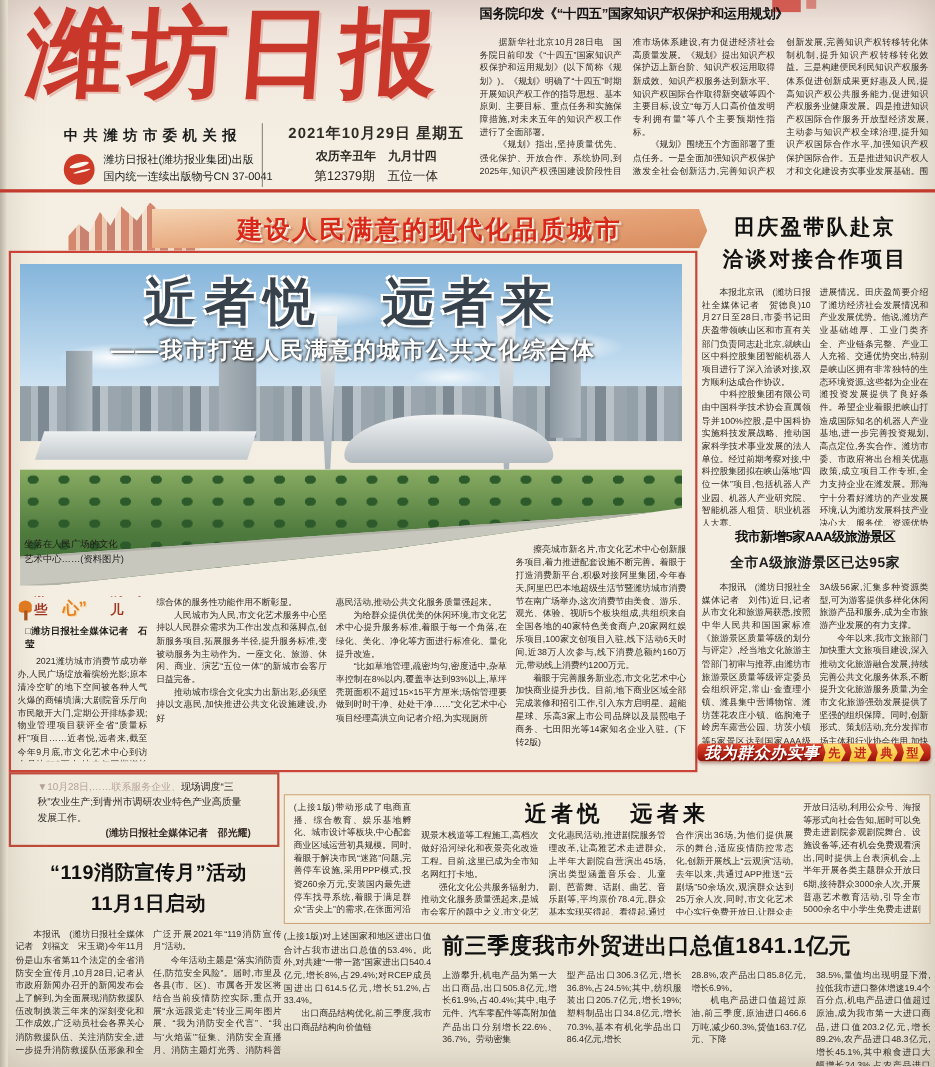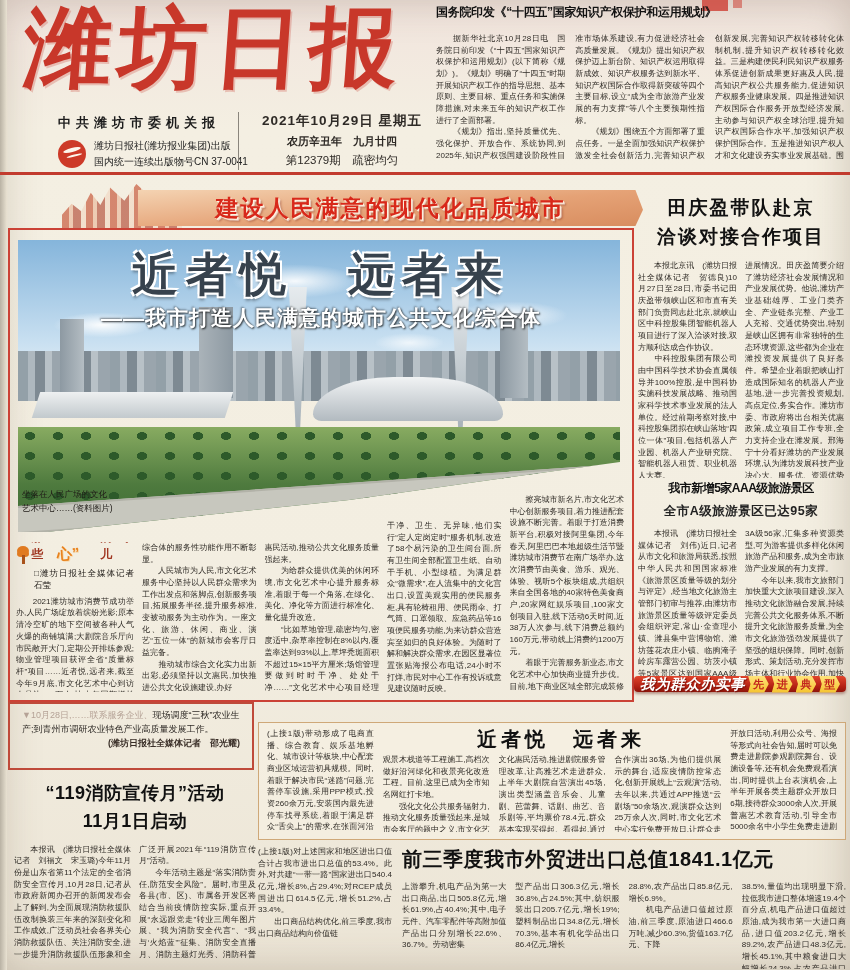--- a/index.html
+++ b/index.html
@@ -82,41 +82,41 @@
   .fcols{position:absolute;left:6px;top:312px;width:608px;height:150px;display:flex;gap:8px;}
   .fcols .col{height:150px;}
   .fcols .c4{height:172px;margin-top:-22px;}
   .fcols .c5{height:198px;margin-top:-48px;}
   .series{display:flex;align-items:flex-end;gap:2px;height:22px;margin-bottom:3px;}
   .tree{position:relative;width:14px;height:18px;}
   .tree::before{content:"";position:absolute;left:1px;top:0;width:12px;height:10px;border-radius:50%;background:#e07a20;box-shadow:-2px 3px 0 -2px #e07a20,2px 3px 0 -2px #e07a20;}
   .tree::after{content:"";position:absolute;left:6px;top:9px;width:2.5px;height:9px;background:#a8521a;}
   .series .s1,.series .s3{font-size:12px;font-weight:900;color:#a03520;}
   .series .s2{font-size:15px;font-weight:900;color:#e8821e;transform:rotate(-4deg);text-shadow:1px 1px 0 #f8d8a8;}
-  .byline{font-size:8.5px;font-weight:normal;color:#1e1a16;margin:2px 0 4px 18px;}
+  .byline{font-size:8.5px;font-weight:bold;color:#1e1a16;margin:2px 0 4px 7px;}
 
   
   .r1{position:absolute;left:638px;top:194px;width:206px;}
   .r1 .hl{font-size:19px;font-weight:900;letter-spacing:2px;text-align:center;line-height:1.5;color:#111;}
   .r1 .cols{display:flex;gap:8px;margin-top:9px;height:218px;overflow:hidden;}
   .r2{position:absolute;left:638px;top:480px;width:206px;}
   .r2 .hl{font-size:12px;font-weight:900;letter-spacing:-.5px;white-space:nowrap;text-align:center;color:#111;}
   .r2 .sub{font-size:12.5px;font-weight:bold;letter-spacing:.5px;text-align:center;margin-top:6px;color:#222;}
   .r2 .cols{display:flex;gap:8px;margin-top:8px;height:150px;overflow:hidden;}
   .campaign{position:absolute;left:634px;top:676px;width:212px;height:16px;display:flex;align-items:center;gap:3px;padding:0 6px;box-sizing:border-box;
     background:linear-gradient(180deg,#e2452c,#b01f12 70%,#8e160c);border-radius:4px;box-shadow:0 2px 3px rgba(100,20,10,.4);}
   .campaign .main{font-size:14.5px;font-weight:900;font-style:italic;color:#fff;letter-spacing:.5px;
     text-shadow:1px 1px 1px #7a0f06;white-space:nowrap;}
   .chip{width:21px;height:17px;display:flex;align-items:center;justify-content:center;
     background:linear-gradient(#ffe27a,#f5c32e);color:#c3261d;font-size:11px;font-weight:900;
     clip-path:polygon(0 0,78% 0,100% 50%,78% 100%,0 100%,12% 50%);}
 
   
   .notice{position:absolute;left:8px;top:702px;width:246px;height:68px;border:2px solid #bf4a3a;
-    padding:5px 12px;box-sizing:border-box;font-size:9px;line-height:1.55;overflow:hidden;}
+    padding:5px 24px;box-sizing:border-box;font-size:9px;line-height:1.55;overflow:hidden;}
   .notice .faint{color:#b5a296;}
   .notice .attr{text-align:right;font-weight:bold;color:#3a2f28;}
 
   
   .fire{position:absolute;left:14px;top:780px;width:242px;}
   .fire .hl{font-size:18px;font-weight:900;text-align:center;line-height:1.55;letter-spacing:.5px;color:#111;}
   .fire .cols{display:flex;gap:8px;margin-top:8px;height:118px;overflow:hidden;}
 
   
   .contbox{position:absolute;left:258px;top:722px;width:588px;height:118px;border:1px solid #cfa878;
@@ -144,32 +144,32 @@
   <div class="mast-organ">中共潍坊市委机关报</div>
   <div class="mast-logo"></div>
   <div class="mast-pub">
     <div>潍坊日报社(潍坊报业集团)出版</div>
     <div>国内统一连续出版物号CN 37-0041</div>
   </div>
   <div class="mast-div"></div>
   <div class="mast-date">
     <div class="d1">2021年10月29日 星期五</div>
     <div class="d2">农历辛丑年　九月廿四</div>
-    <div class="d3">第12379期　疏密均匀</div>
+    <div class="d3">第12379期　五位一体</div>
   </div>
 
   <div class="top-art">
     <div class="hl">国务院印发《“十四五”国家知识产权保护和运用规划》</div>
     <div class="cols">
       <div class="col">
           <p class="para">　　据新华社北京10月28日电　国务院日前印发《“十四五”国家知识产权保护和运用规划》(以下简称《规划》)。《规划》明确了“十四五”时期开展知识产权工作的指导思想、基本原则、主要目标、重点任务和实施保障措施,对未来五年的知识产权工作进行了全面部署。</p>
           <p class="para">　　《规划》指出,坚持质量优先、强化保护、开放合作、系统协同,到2025年,知识产权强国建设阶段性目标任务如期完成,知识产权领域治理能力和治理水平显著提高,知识产权事业实现高质量发展,有效支撑创新驱动发展和高标</p>
         </div>
       <div class="col">
-          <p class="para">准市场体系建设,有力促进经济社会高质量发展。《规划》提出知识产权保护迈上新台阶、知识产权运用取得新成效、知识产权服务达到新水平、知识产权国际合作取得新突破等四个主要目标,设立“成为全市旅游产业发展的有力支撑”等八个主要预期性指标。</p>
+          <p class="para">准市场体系建设,有力促进经济社会高质量发展。《规划》提出知识产权保护迈上新台阶、知识产权运用取得新成效、知识产权服务达到新水平、知识产权国际合作取得新突破等四个主要目标,设立“每万人口高价值发明专利拥有量”等八个主要预期性指标。</p>
           <p class="para">　　《规划》围绕五个方面部署了重点任务。一是全面加强知识产权保护激发全社会创新活力,完善知识产权法律政策体系,加强知识产权司法保护、行政保护、协同保护和源头保护。二是提高知识产权转移转化成效支撑实体经济</p>
         </div>
       <div class="col">
           <p class="para">创新发展,完善知识产权转移转化体制机制,提升知识产权转移转化效益。三是构建便民利民知识产权服务体系促进创新成果更好惠及人民,提高知识产权公共服务能力,促进知识产权服务业健康发展。四是推进知识产权国际合作服务开放型经济发展,主动参与知识产权全球治理,提升知识产权国际合作水平,加强知识产权保护国际合作。五是推进知识产权人才和文化建设夯实事业发展基础。围绕五大任务,《规划》还设立了商业秘密保护工程等十五个专项工程。</p>
         </div>
     </div>
   </div>
   <div class="redrule"></div>
 
   <div class="sky-deco"></div>
@@ -210,23 +210,20 @@
       <div class="col">
           <p class="para">综合体的服务性功能作用不断彰显。</p>
           <p class="para">　　人民城市为人民,市文化艺术服务中心坚持以人民群众需求为工作出发点和落脚点,创新服务项目,拓展服务半径,提升服务标准,变被动服务为主动作为。一座文化、旅游、休闲、商业、演艺“五位一体”的新城市会客厅日益完备。</p>
           <p class="para">　　推动城市综合文化实力出新出彩,必须坚持以文惠民,加快推进公共文化设施建设,办好</p>
         </div>
       <div class="col">
           <p class="para">惠民活动,推动公共文化服务质量强起来。</p>
           <p class="para">　　为给群众提供优美的休闲环境,市文化艺术中心提升服务标准,着眼于每一个角落,在绿化、美化、净化等方面进行标准化、量化提升改造。</p>
           <p class="para">　　“比如草地管理,疏密均匀,密度适中,杂草率控制在8%以内,覆盖率达到93%以上,草坪秃斑面积不超过15×15平方厘米;场馆管理要做到时时干净、处处干净……”文化艺术中心项目经理高洪立向记者介绍,为实现厕所</p>
         </div>
-      <div class="col c4">
-          <p class="para">干净、卫生、无异味,他们实行“定人定岗定时”服务机制,改造了58个易污染的卫生间台面,所有卫生间全部配置卫生纸、自动干手机、小型绿植。为满足群众“微需求”,在人流集中的文化宫出口,设置美观实用的便民服务柜,具有轮椅租用、便民雨伞、打气筒、口罩领取、应急药品等16项便民服务功能,为来访群众营造宾至如归的良好体验。为随时了解和解决群众需求,在园区显著位置张贴海报公布电话,24小时不打烊,市民对中心工作有投诉或意见建议随时反映。</p>
-        </div>
       <div class="col c5">
           <p class="para">　　擦亮城市新名片,市文化艺术中心创新服务项目,着力推进配套设施不断完善。着眼于打造消费新平台,积极对接阿里集团,今年春天,阿里巴巴本地超级生活节暨潍坊城市消费节在南广场举办,这次消费节由美食、游乐、观光、体验、视听5个板块组成,共组织来自全国各地的40家特色美食商户,20家网红娱乐项目,100家文创项目入驻,线下活动6天时间,近38万人次参与,线下消费总额约160万元,带动线上消费约1200万元。</p>
           <p class="para">　　着眼于完善服务新业态,市文化艺术中心加快商业提升步伐。目前,地下商业区域全部完成装修和招引工作,引入东方启明星、超能星球、乐高3家上市公司品牌以及晨熙电子商务、七田阳光等14家知名企业入驻。(下转2版)</p>
         </div>
     </div>
   </div>
 
   <div class="r1">
     <div class="hl">
       <div>田庆盈带队赴京</div>

